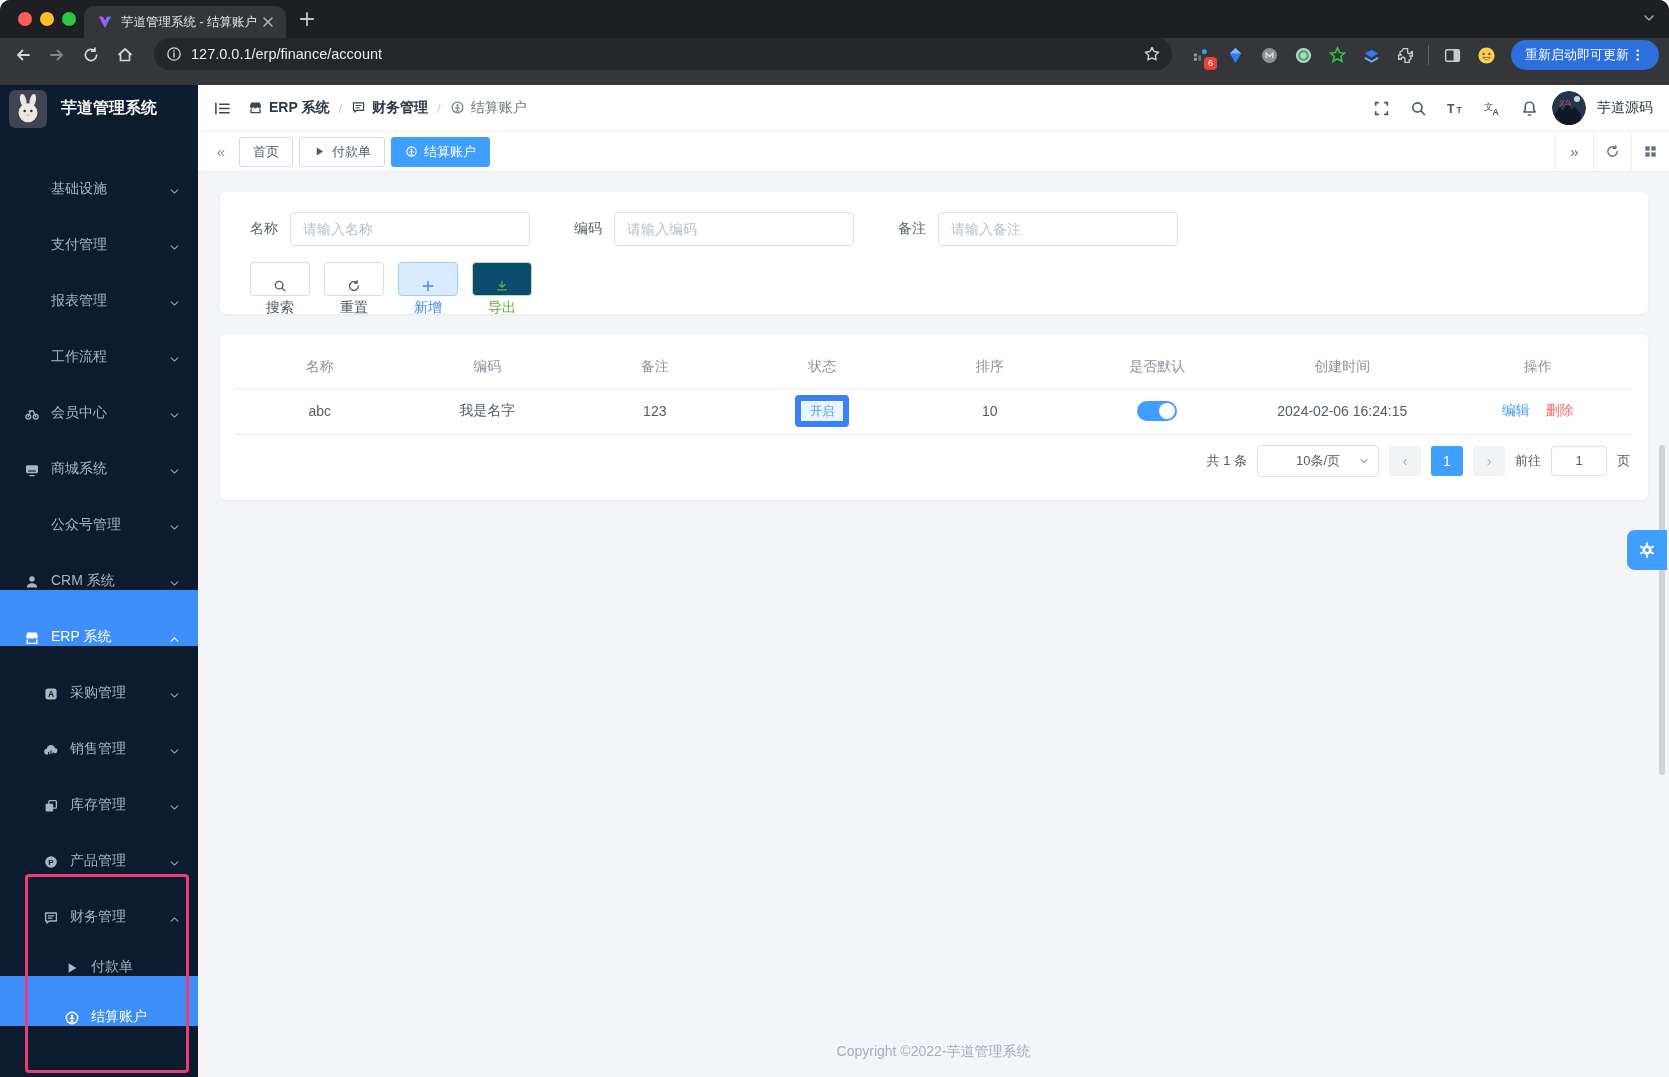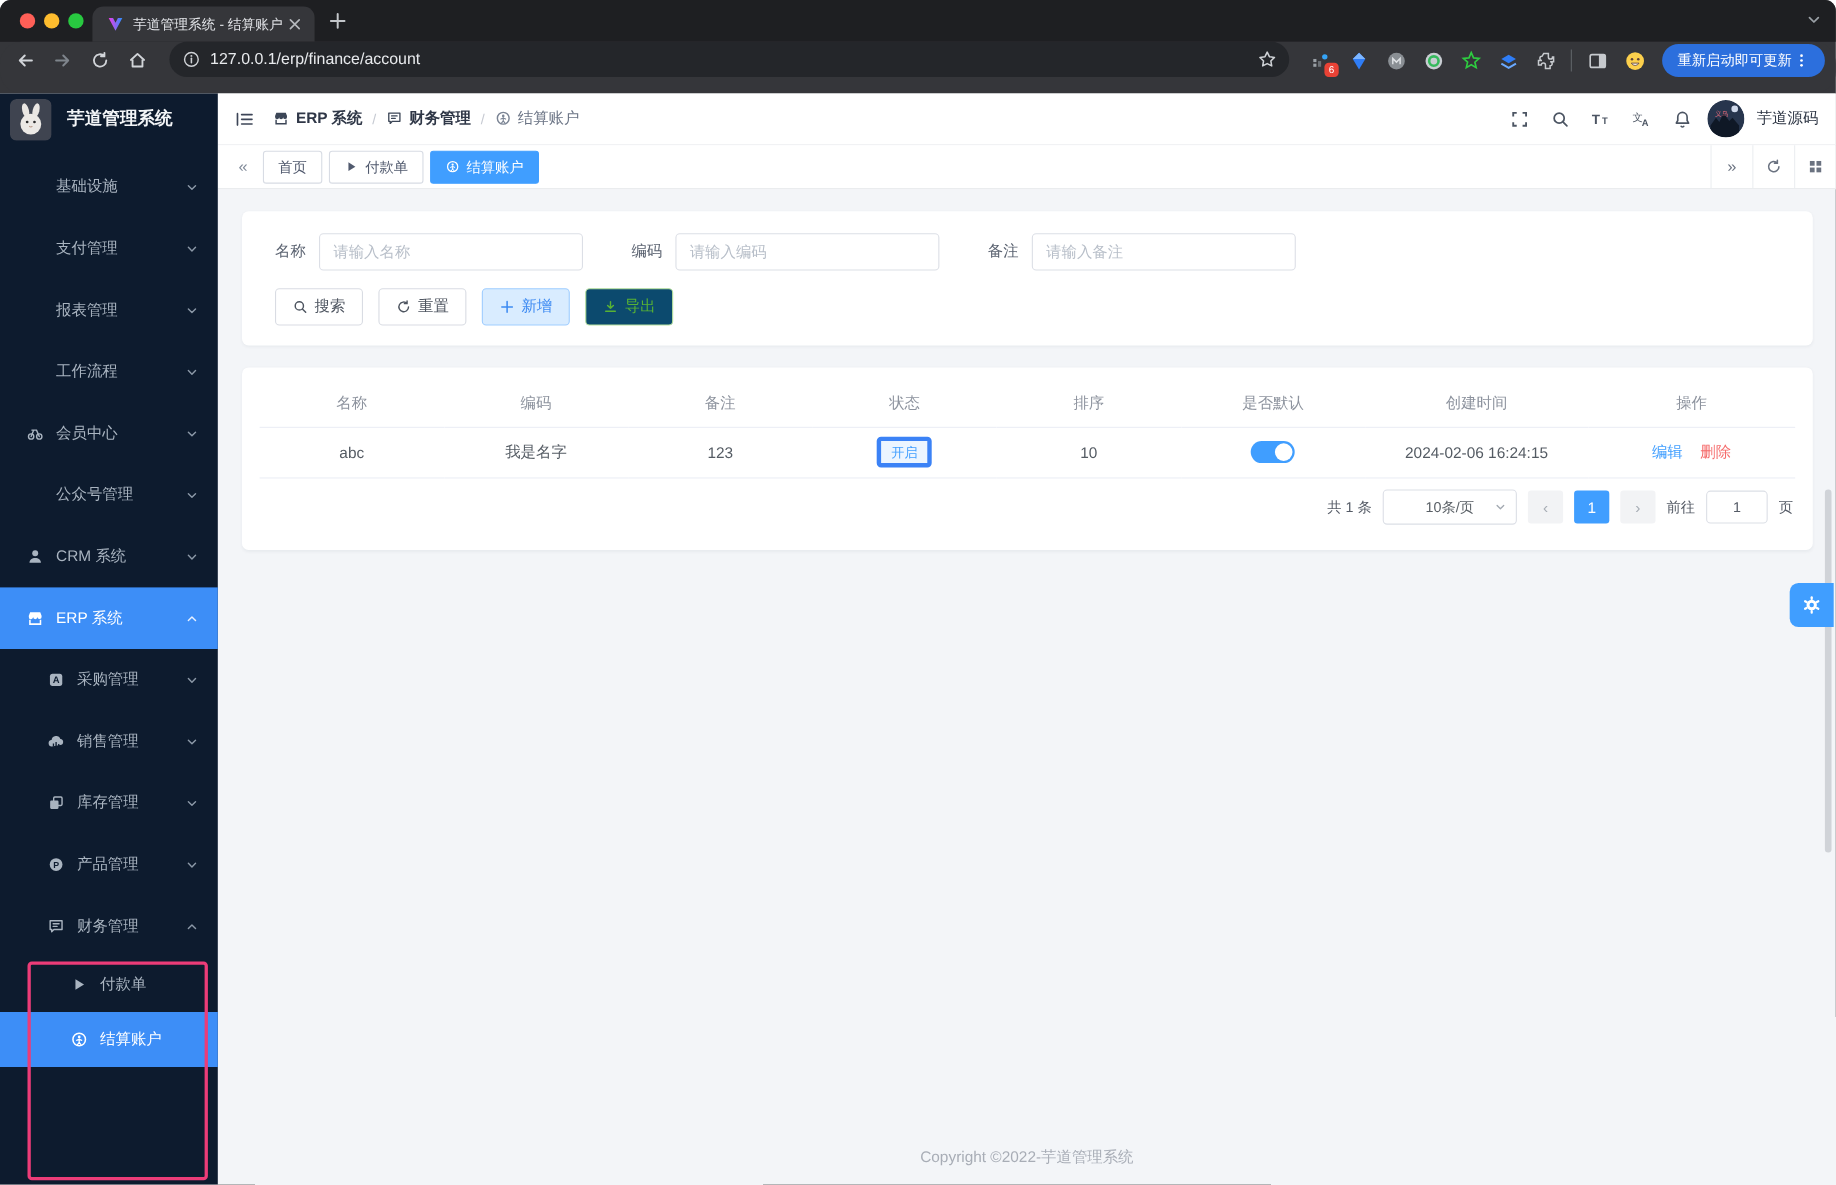--- a/index.html
+++ b/index.html
@@ -37,21 +37,21 @@
 
   
   .app{position:absolute;top:85px;left:0;right:0;bottom:0;background:#f3f5f8;}
 
   
   .sidebar{position:absolute;left:0;top:0;width:198px;bottom:0;background:#0d1b2e;z-index:5;}
   .logo{height:47px;display:flex;align-items:center;padding-left:9px;}
   .logo-img{width:38px;height:38px;border-radius:6px;overflow:hidden;display:flex;flex:none;}
   .logo-title{margin-left:14px;font-size:16px;font-weight:bold;color:#f3f5f7;white-space:nowrap;}
   #menu{padding-top:10px;}
-  .mi{height:56px;display:flex;align-items:center;color:#a9b4c0;font-size:14px;cursor:pointer;position:relative;}
+  .mi{height:56px;display:flex;align-items:flex-end;color:#a9b4c0;font-size:14px;cursor:pointer;position:relative;}
   .mi.lvl1{padding-left:24px;}
   .mi.lvl2{padding-left:43px;}
   .mi.lvl3{height:50px;padding-left:64px;}
   .mi-ic{width:18px;height:16px;margin-right:9px;display:flex;align-items:center;flex:none;}
   .mi-ic svg{width:16px;height:16px;}
   .mi-lb{white-space:nowrap;}
   .mi-ch{position:absolute;right:17px;width:13px;height:13px;color:#8b98a7;display:flex;}
   .mi-ch.up svg{transform:rotate(180deg);}
   .mi.active{background:#3d8ef7;color:#fff;}
   .mi.active .mi-ch{color:#e8f1ff;}
@@ -90,30 +90,30 @@
   .content{position:absolute;left:198px;top:87px;right:0;bottom:0;overflow:hidden;}
   .card{background:#fff;border-radius:6px;box-shadow:0 1px 3px rgba(15,30,60,.05);}
   .search-card{margin:20px 21px 0 22px;height:122px;padding:20px 0 0 30px;}
   .frow{display:flex;align-items:center;}
   .fg{display:flex;align-items:center;}
   .fg + .fg{margin-left:44px;}
   .flabel{font-size:14px;color:#5a6270;margin-right:12px;white-space:nowrap;}
   .fin{width:240px;height:34px;border:1px solid #dcdfe6;border-radius:4px;padding:0 12px;font-size:14px;color:#333;outline:none;font-family:inherit;}
   .fin::placeholder{color:#b8bfc9;}
   .brow{margin-top:16px;display:flex;gap:14px;}
-  .btn{height:34px;border-radius:4px;border:1px solid #d9dce3;background:#fff;color:#4e5560;font-size:14px;display:flex;align-items:center;padding:16px 15px;gap:6px;cursor:pointer;font-family:inherit;}
+  .btn{height:34px;border-radius:4px;border:1px solid #d9dce3;background:#fff;color:#4e5560;font-size:14px;display:flex;align-items:center;padding:16px 15px;gap:6px;cursor:pointer;font-family:inherit;flex-direction:column;}
   .btn svg{width:14px;height:14px;}
   .btn.primary-light{background:#d9ecff;border-color:#9fcdff;color:#3d8af2;}
   .btn.success-light{background:#0c4a6e;border-color:#b7e29e;color:#58b234;}
 
   .table-card{margin:20px 21px 0 22px;height:166px;padding:12px 16px 0;}
   table{width:100%;border-collapse:collapse;table-layout:fixed;}
   th{height:42px;font-size:14px;color:#8d939e;font-weight:400;text-align:center;border-bottom:1px solid #ebeef5;}
   td{height:46px;font-size:14px;color:#545b63;text-align:center;border-bottom:1px solid #ebeef5;}
-  .tag{display:inline-block;background:#ecf5ff;border:4px solid #3b82f6;color:#409eff;font-size:12px;line-height:18px;padding:1px 9px;border-radius:4px;}
+  .tag{display:inline-block;background:#ecf5ff;border:6px solid #3b82f6;color:#409eff;font-size:12px;line-height:18px;padding:1px 9px;border-radius:4px;}
   .switch{width:40px;height:20px;background:#c0c4cc;border-radius:10px;display:inline-block;position:relative;cursor:pointer;vertical-align:middle;}
   .switch.on{background:#409eff;}
   .switch::after{content:"";position:absolute;left:2px;top:2px;width:16px;height:16px;background:#fff;border-radius:50%;}
   .switch.on::after{left:auto;right:2px;}
   .act-edit{color:#409eff;margin-right:16px;cursor:pointer;}
   .act-del{color:#f56c6c;cursor:pointer;}
   .pager{display:flex;align-items:center;justify-content:flex-end;height:52px;gap:10px;font-size:13px;color:#555b66;padding-right:2px;}
   .psel{width:122px;height:32px;border:1px solid #dcdfe6;border-radius:4px;position:relative;display:flex;align-items:center;justify-content:center;color:#5a6066;cursor:pointer;}
   .psel .selch{position:absolute;right:8px;width:12px;height:12px;color:#a3a9b1;display:flex;}
   .pbtn{min-width:32px;height:30px;background:#f2f3f5;border-radius:3px;display:flex;align-items:center;justify-content:center;color:#a7adb5;font-size:14px;cursor:pointer;}
@@ -332,20 +332,35 @@
           </div>
           <div class="mi lvl1">
             <span class="mi-ic">
               <svg viewBox="0 0 16 16">
                 <circle cx="4.3" cy="10.8" r="2.4" fill="none" stroke="currentColor" stroke-width="1.3"></circle>
                 <circle cx="11.7" cy="10.8" r="2.4" fill="none" stroke="currentColor" stroke-width="1.3"></circle>
                 <path d="M4.3 10.8L6.6 5h2.6l2.5 5.8M6.6 5H5" fill="none" stroke="currentColor" stroke-width="1.3" stroke-linecap="round"></path>
               </svg>
             </span>
             <span class="mi-lb">会员中心</span>
+            <span class="mi-ch down">
+              <svg viewBox="0 0 16 16">
+                <path d="M4 6l4 4 4-4" fill="none" stroke="currentColor" stroke-width="1.6" stroke-linecap="round" stroke-linejoin="round"></path>
+              </svg>
+            </span>
+          </div>
+          <div class="mi lvl1">
+            <span class="mi-ic">
+              <svg viewBox="0 0 16 16">
+                <rect x="2" y="3.2" width="12" height="8" rx="1.4" fill="currentColor"></rect>
+                <path d="M6 13.6h4" stroke="currentColor" stroke-width="1.4" stroke-linecap="round"></path>
+                <path d="M4.2 9h7.6" stroke="#0d1b2e" stroke-width="1.2"></path>
+              </svg>
+            </span>
+            <span class="mi-lb">商城系统</span>
             <span class="mi-ch down">
               <svg viewBox="0 0 16 16">
                 <path d="M4 6l4 4 4-4" fill="none" stroke="currentColor" stroke-width="1.6" stroke-linecap="round" stroke-linejoin="round"></path>
               </svg>
             </span>
           </div>
           <div class="mi lvl1">
             <span class="mi-ic"></span>
             <span class="mi-lb">公众号管理</span>
             <span class="mi-ch down">

